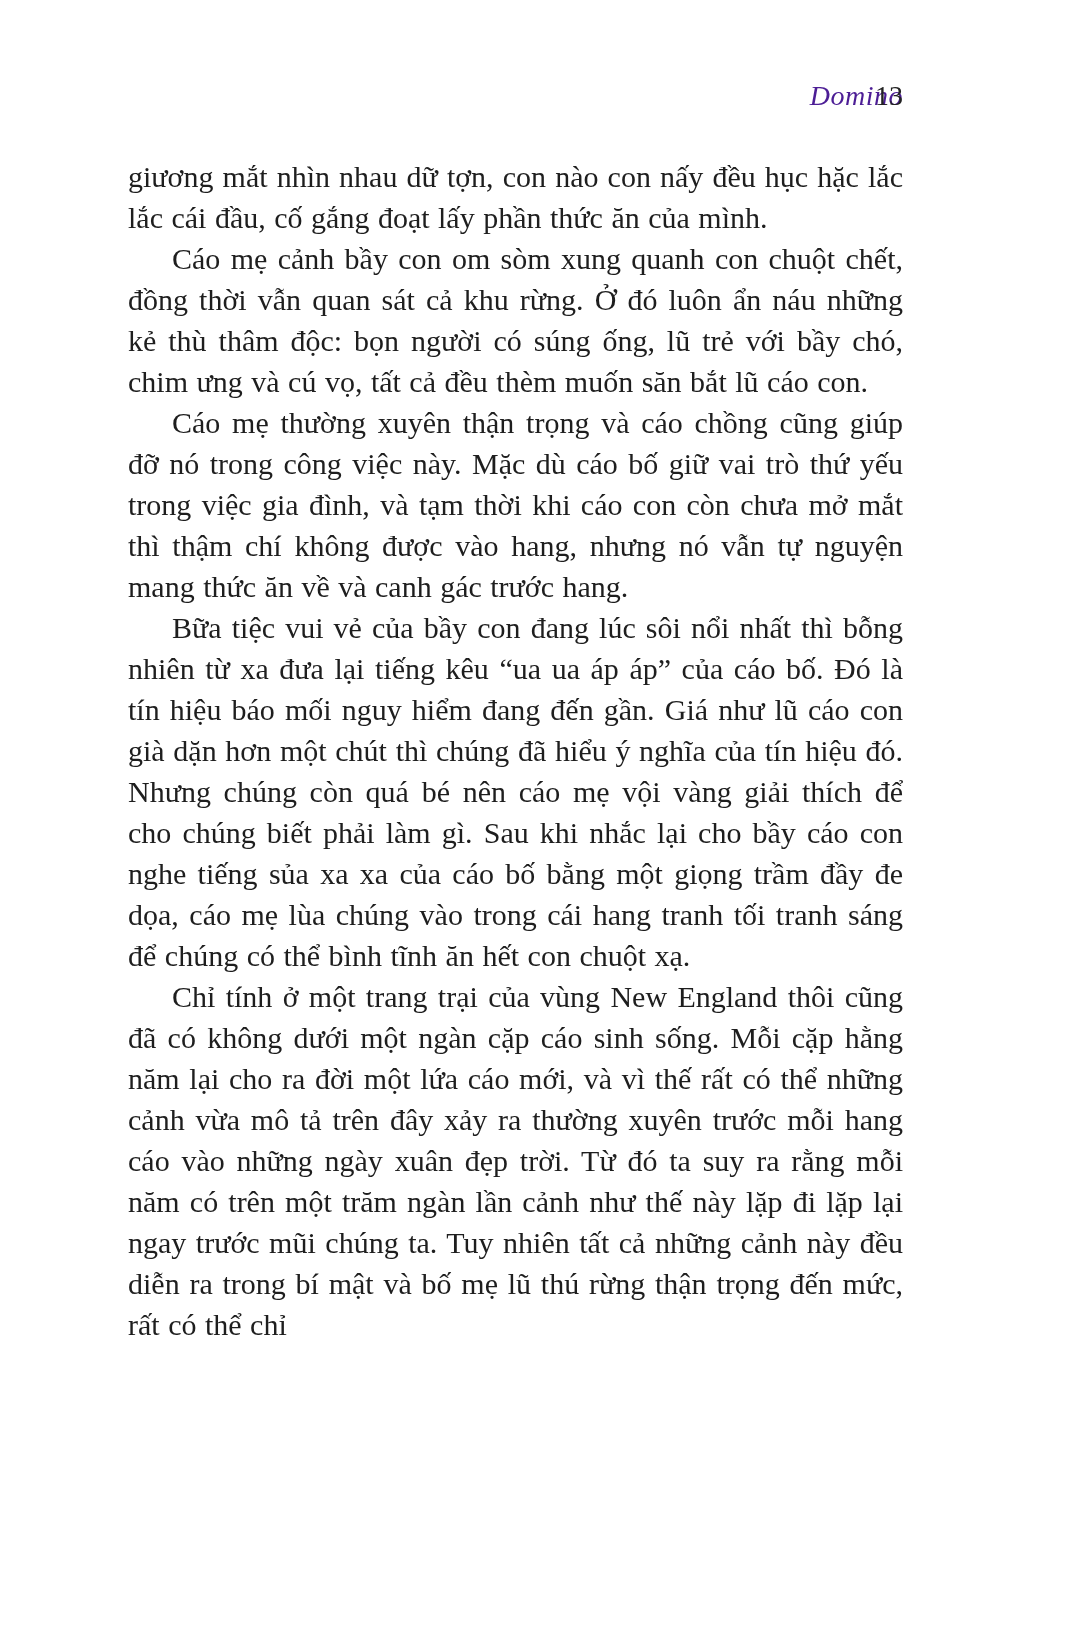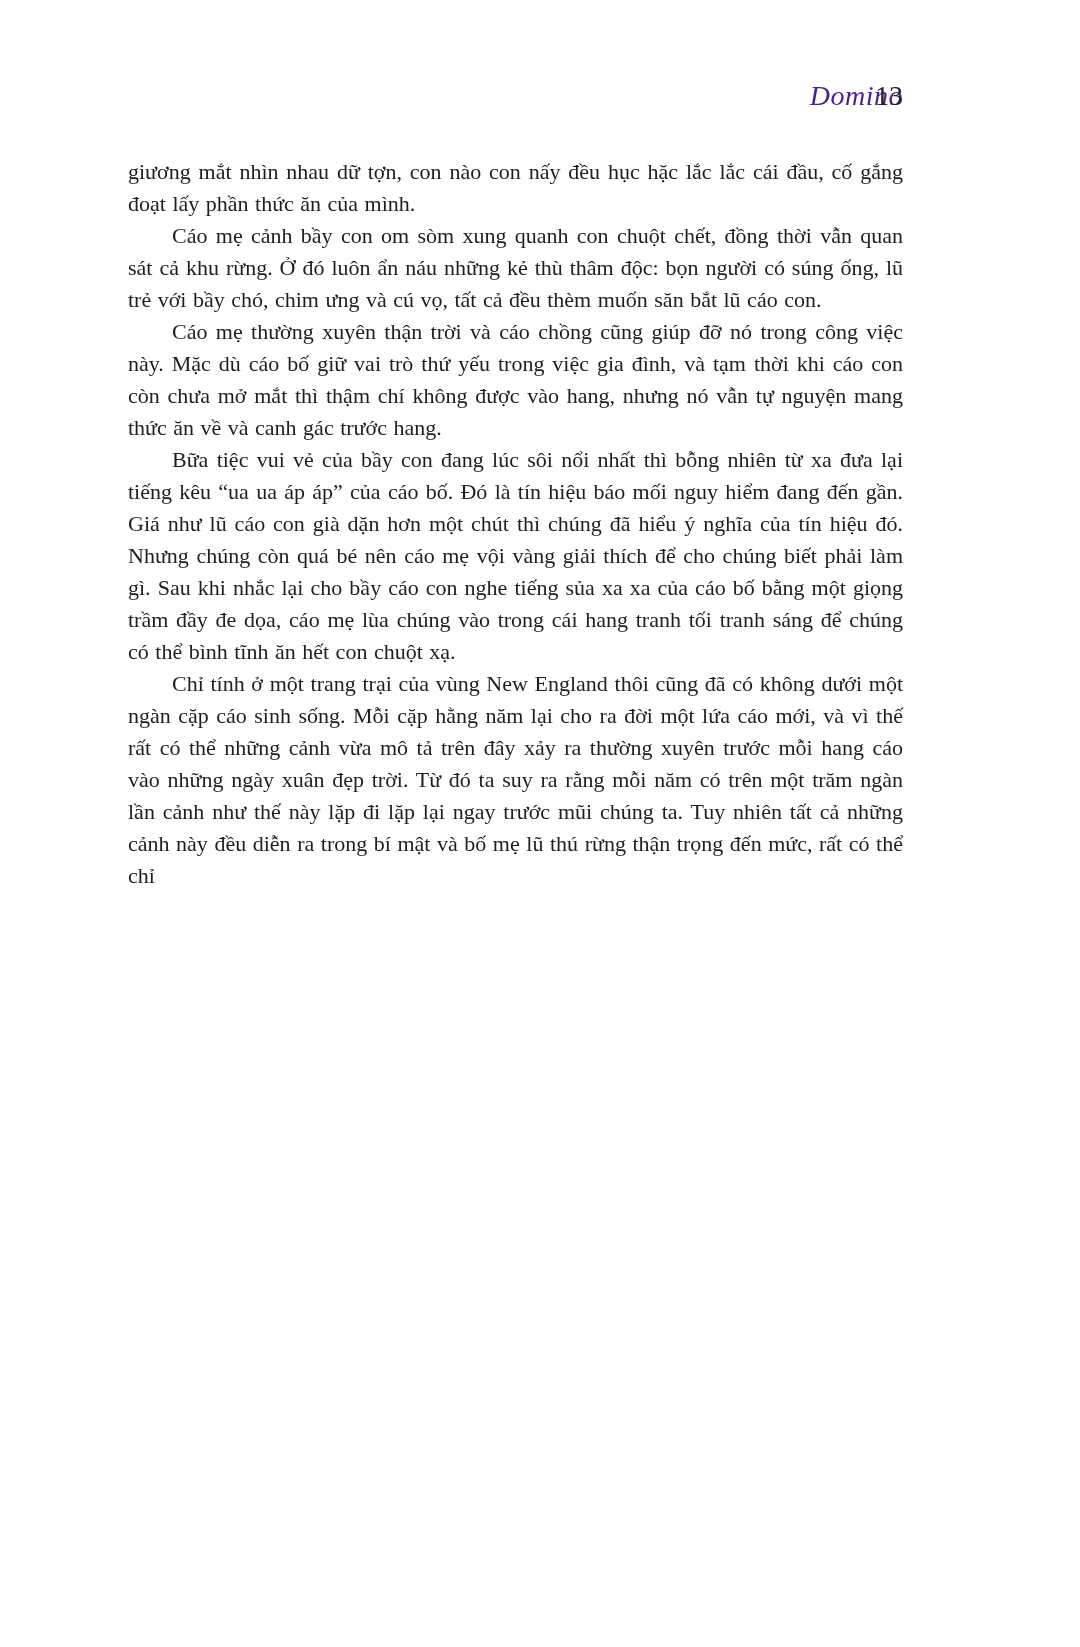--- a/index.html
+++ b/index.html
@@ -35,22 +35,22 @@
   }
   .head-page-num {
     position: absolute;
     right: 0;
     top: 0;
     font-size: 28px;
     color: #222222;
   }
   .body-text {
     text-align: justify;
-    font-size: 22px;
-    line-height: 32px;
+    font-size: 30px;
+    line-height: 41px;
   }
   .para {
     margin: 0;
     text-indent: 44px;
     word-spacing: 1px;
   }
   .para.no-indent {
     text-indent: 0;
   }
 </style>
@@ -60,18 +60,18 @@
 <div class="page">
 
   <header class="running-head">
     <span class="head-title">Domino</span>
     <span class="head-page-num">13</span>
   </header>
 
   <main class="body-text">
     <p class="para no-indent">giương mắt nhìn nhau dữ tợn, con nào con nấy đều hục hặc lắc lắc cái đầu, cố gắng đoạt lấy phần thức ăn của mình.</p>
     <p class="para">Cáo mẹ cảnh bầy con om sòm xung quanh con chuột chết, đồng thời vẫn quan sát cả khu rừng. Ở đó luôn ẩn náu những kẻ thù thâm độc: bọn người có súng ống, lũ trẻ với bầy chó, chim ưng và cú vọ, tất cả đều thèm muốn săn bắt lũ cáo con.</p>
-    <p class="para">Cáo mẹ thường xuyên thận trời và cáo chồng cũng giúp đỡ nó trong công việc này. Mặc dù cáo bố giữ vai trò thứ yếu trong việc gia đình, và tạm thời khi cáo con còn chưa mở mắt thì thậm chí không được vào hang, nhưng nó vẫn tự nguyện mang thức ăn về và canh gác trước hang.</p>
+    <p class="para">Cáo mẹ thường xuyên thận trọng và cáo chồng cũng giúp đỡ nó trong công việc này. Mặc dù cáo bố giữ vai trò thứ yếu trong việc gia đình, và tạm thời khi cáo con còn chưa mở mắt thì thậm chí không được vào hang, nhưng nó vẫn tự nguyện mang thức ăn về và canh gác trước hang.</p>
     <p class="para">Bữa tiệc vui vẻ của bầy con đang lúc sôi nổi nhất thì bỗng nhiên từ xa đưa lại tiếng kêu “ua ua áp áp” của cáo bố. Đó là tín hiệu báo mối nguy hiểm đang đến gần. Giá như lũ cáo con già dặn hơn một chút thì chúng đã hiểu ý nghĩa của tín hiệu đó. Nhưng chúng còn quá bé nên cáo mẹ vội vàng giải thích để cho chúng biết phải làm gì. Sau khi nhắc lại cho bầy cáo con nghe tiếng sủa xa xa của cáo bố bằng một giọng trầm đầy đe dọa, cáo mẹ lùa chúng vào trong cái hang tranh tối tranh sáng để chúng có thể bình tĩnh ăn hết con chuột xạ.</p>
     <p class="para">Chỉ tính ở một trang trại của vùng New England thôi cũng đã có không dưới một ngàn cặp cáo sinh sống. Mỗi cặp hằng năm lại cho ra đời một lứa cáo mới, và vì thế rất có thể những cảnh vừa mô tả trên đây xảy ra thường xuyên trước mỗi hang cáo vào những ngày xuân đẹp trời. Từ đó ta suy ra rằng mỗi năm có trên một trăm ngàn lần cảnh như thế này lặp đi lặp lại ngay trước mũi chúng ta. Tuy nhiên tất cả những cảnh này đều diễn ra trong bí mật và bố mẹ lũ thú rừng thận trọng đến mức, rất có thể chỉ</p>
   </main>
 
 </div>
 
 </body></html>

